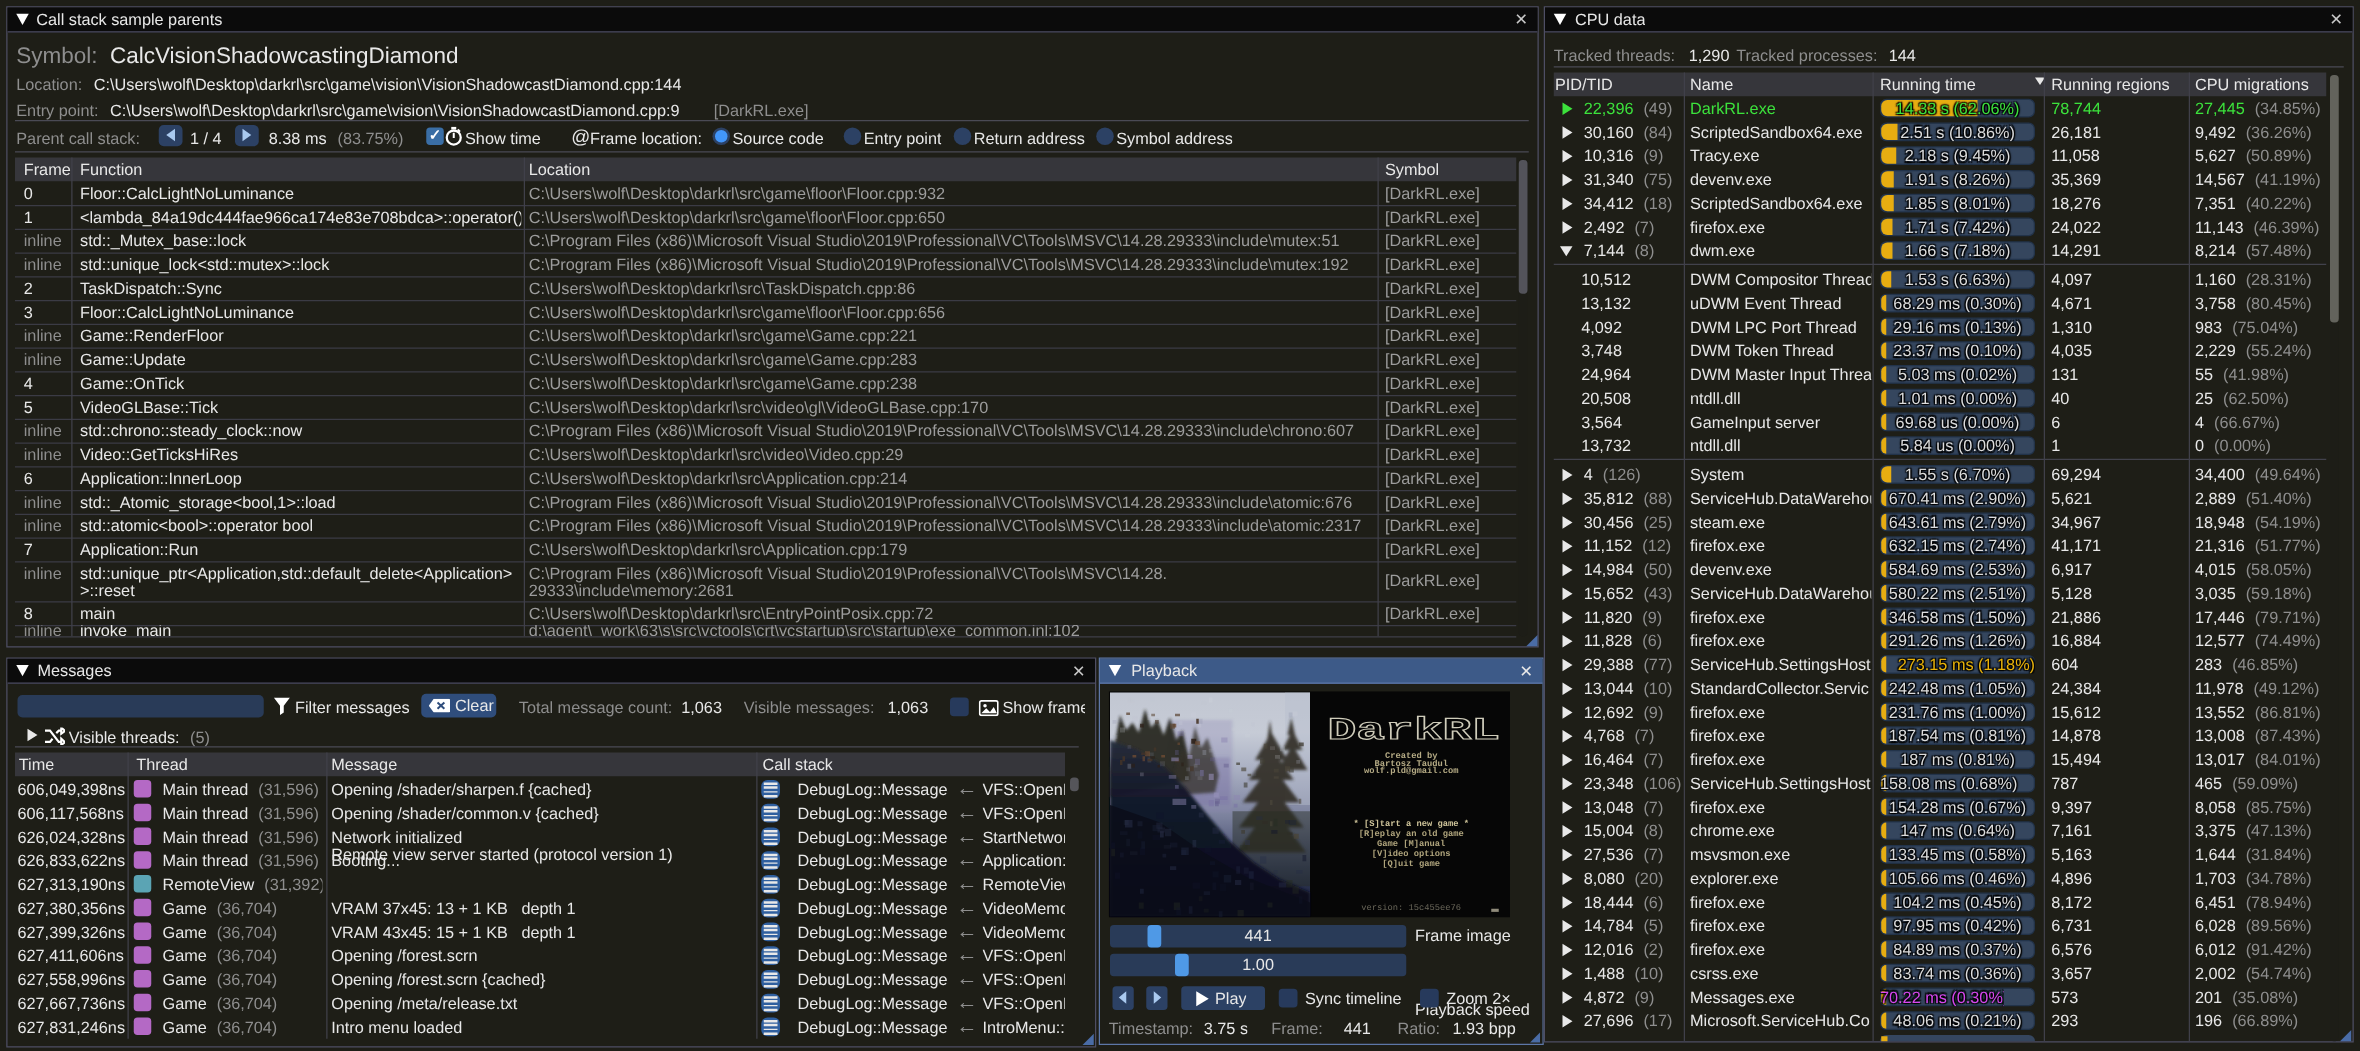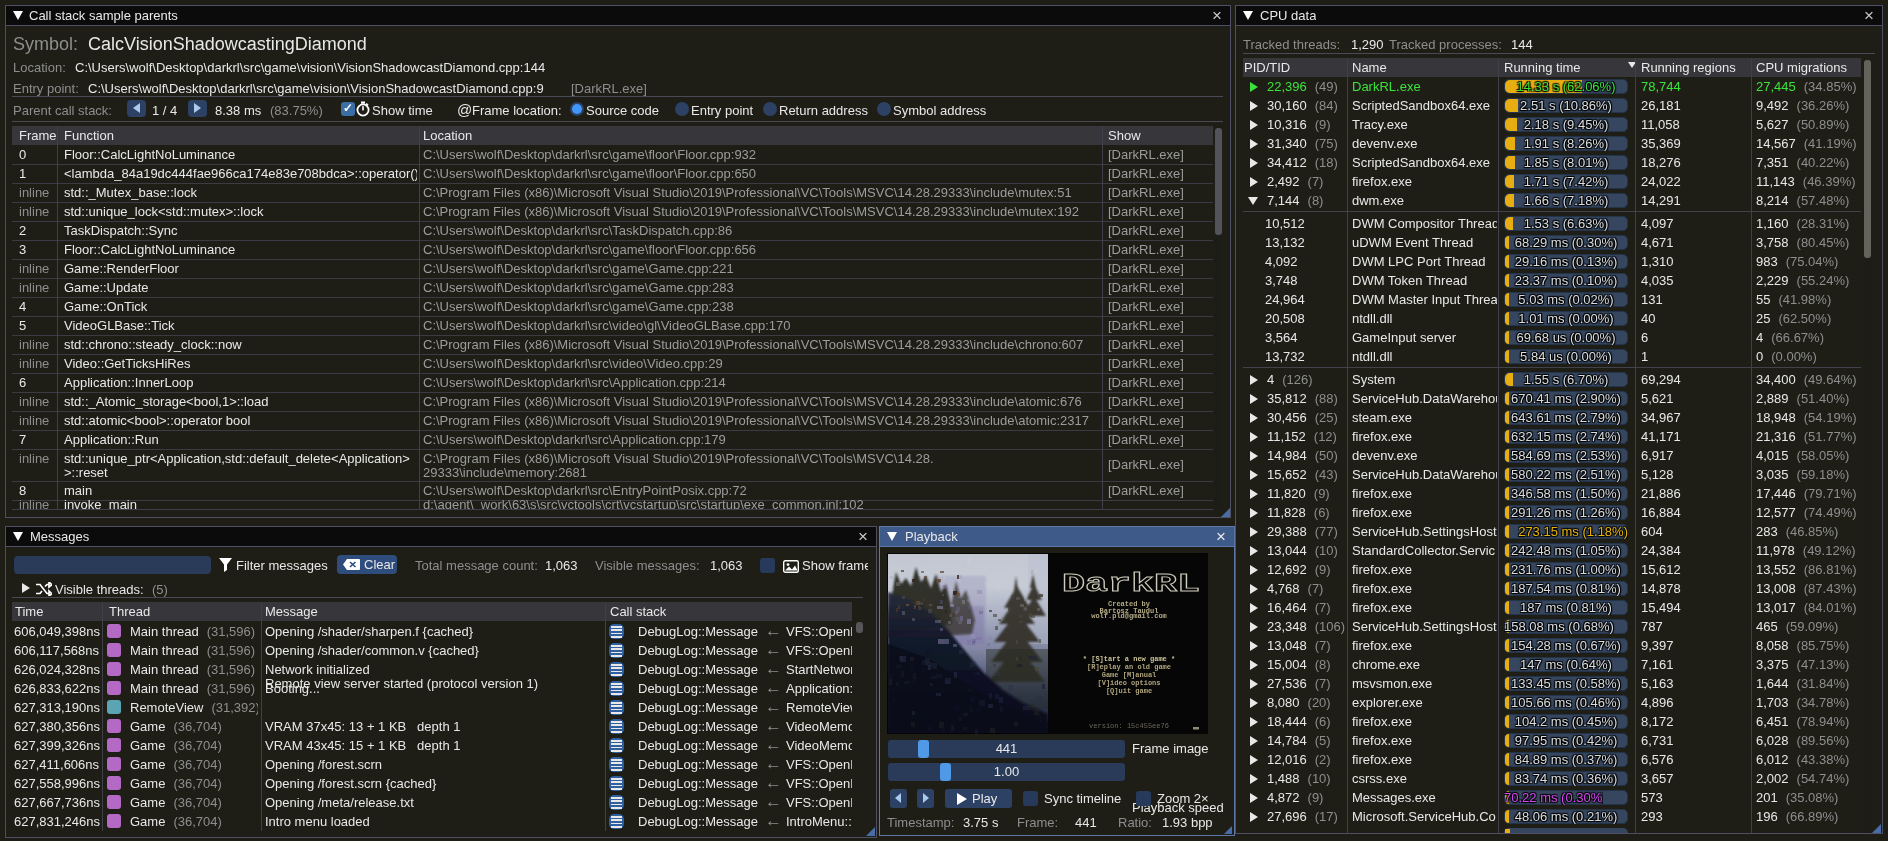--- a/index.html
+++ b/index.html
@@ -50,21 +50,21 @@
 <div class="c w" style="left:691px;top:101px;height:19px;line-height:19px;">Entry point</div>
 <div class="c" style="left:763px;top:102px;width:14px;height:14px;background:#2c4164;border-radius:50%;"></div>
 <div class="c w" style="left:779px;top:101px;height:19px;line-height:19px;">Return address</div>
 <div class="c" style="left:877px;top:102px;width:14px;height:14px;background:#2c4164;border-radius:50%;"></div>
 <div class="c w" style="left:893px;top:101px;height:19px;line-height:19px;">Symbol address</div>
 <div class="c" style="left:12px;top:121px;width:1211px;height:1px;background:#4a4a55;"></div>
 <div class="c" style="left:12px;top:126px;width:1201px;height:19px;background:#36363b;"></div>
 <div class="c w" style="left:19px;top:126px;height:19px;line-height:19px;">Frame</div>
 <div class="c w" style="left:64px;top:126px;height:19px;line-height:19px;">Function</div>
 <div class="c w" style="left:423px;top:126px;height:19px;line-height:19px;">Location</div>
-<div class="c w" style="left:1108px;top:126px;height:19px;line-height:19px;">Show</div>
+<div class="c w" style="left:1108px;top:126px;height:19px;line-height:19px;">Symbol</div>
 <div class="c w" style="left:19px;top:145px;height:19px;line-height:19px;width:36px;">0</div>
 <div class="c w" style="left:64px;top:145px;height:19px;line-height:19px;width:353px;">Floor::CalcLightNoLuminance</div>
 <div class="c lg" style="left:423px;top:145px;height:19px;line-height:19px;width:678px;">C:\Users\wolf\Desktop\darkrl\src\game\floor\Floor.cpp:932</div>
 <div class="c lg" style="left:1108px;top:145px;height:19px;line-height:19px;width:103px;">[DarkRL.exe]</div>
 <div class="c" style="left:12px;top:164px;width:1201px;height:1px;background:#3b3b45;"></div>
 <div class="c w" style="left:19px;top:164px;height:19px;line-height:19px;width:36px;">1</div>
 <div class="c w" style="left:64px;top:164px;height:19px;line-height:19px;width:353px;">&lt;lambda_84a19dc444fae966ca174e83e708bdca&gt;::operator()</div>
 <div class="c lg" style="left:423px;top:164px;height:19px;line-height:19px;width:678px;">C:\Users\wolf\Desktop\darkrl\src\game\floor\Floor.cpp:650</div>
 <div class="c lg" style="left:1108px;top:164px;height:19px;line-height:19px;width:103px;">[DarkRL.exe]</div>
 <div class="c" style="left:12px;top:183px;width:1201px;height:1px;background:#3b3b45;"></div>
@@ -656,21 +656,21 @@
 <div class="c" style="left:1504px;top:733px;width:124px;height:15px;line-height:15px;text-align:center;color:#dcdcdc;font-size:13px;text-shadow:1px 1px 1px #000,-1px -1px 1px #000,1px -1px 1px #000,-1px 1px 1px #000">97.95 ms (0.42%)</div>
 <div class="c w" style="left:1641px;top:731px;height:19px;line-height:19px;width:100px;">6,731</div>
 <div class="c w" style="left:1756px;top:731px;height:19px;line-height:19px;width:104px;">6,028<span class="g" style="margin-left:8px">(89.56%)</span></div>
 <div class="c" style="left:1250px;top:755px;width:0;height:0;border-left:8px solid #e8e8e8;border-top:5px solid transparent;border-bottom:5px solid transparent"></div>
 <div class="c w" style="left:1267px;top:750px;height:19px;line-height:19px;width:78px;">12,016<span class="g" style="margin-left:8px">(2)</span></div>
 <div class="c w" style="left:1352px;top:750px;height:19px;line-height:19px;width:145px;">firefox.exe</div>
 <div class="c" style="left:1504px;top:752px;width:124px;height:15px;background:#35465e;border-radius:5px;border:1px solid #22334a;box-sizing:border-box;"></div>
 <div class="c" style="left:1505px;top:753px;width:4px;height:13px;background:#e7ad11;border-radius:5px 0 0 5px;"></div>
 <div class="c" style="left:1504px;top:752px;width:124px;height:15px;line-height:15px;text-align:center;color:#dcdcdc;font-size:13px;text-shadow:1px 1px 1px #000,-1px -1px 1px #000,1px -1px 1px #000,-1px 1px 1px #000">84.89 ms (0.37%)</div>
 <div class="c w" style="left:1641px;top:750px;height:19px;line-height:19px;width:100px;">6,576</div>
-<div class="c w" style="left:1756px;top:750px;height:19px;line-height:19px;width:104px;">6,012<span class="g" style="margin-left:8px">(43.38%)</span></div>
+<div class="c w" style="left:1756px;top:750px;height:19px;line-height:19px;width:104px;">6,012<span class="g" style="margin-left:8px">(91.42%)</span></div>
 <div class="c" style="left:1250px;top:774px;width:0;height:0;border-left:8px solid #e8e8e8;border-top:5px solid transparent;border-bottom:5px solid transparent"></div>
 <div class="c w" style="left:1267px;top:769px;height:19px;line-height:19px;width:78px;">1,488<span class="g" style="margin-left:8px">(10)</span></div>
 <div class="c w" style="left:1352px;top:769px;height:19px;line-height:19px;width:145px;">csrss.exe</div>
 <div class="c" style="left:1504px;top:771px;width:124px;height:15px;background:#35465e;border-radius:5px;border:1px solid #22334a;box-sizing:border-box;"></div>
 <div class="c" style="left:1505px;top:772px;width:4px;height:13px;background:#e7ad11;border-radius:5px 0 0 5px;"></div>
 <div class="c" style="left:1504px;top:771px;width:124px;height:15px;line-height:15px;text-align:center;color:#dcdcdc;font-size:13px;text-shadow:1px 1px 1px #000,-1px -1px 1px #000,1px -1px 1px #000,-1px 1px 1px #000">83.74 ms (0.36%)</div>
 <div class="c w" style="left:1641px;top:769px;height:19px;line-height:19px;width:100px;">3,657</div>
 <div class="c w" style="left:1756px;top:769px;height:19px;line-height:19px;width:104px;">2,002<span class="g" style="margin-left:8px">(54.74%)</span></div>
 <div class="c" style="left:1250px;top:793px;width:0;height:0;border-left:8px solid #e8e8e8;border-top:5px solid transparent;border-bottom:5px solid transparent"></div>
 <div class="c w" style="left:1267px;top:788px;height:19px;line-height:19px;width:78px;">4,872<span class="g" style="margin-left:8px">(9)</span></div>

